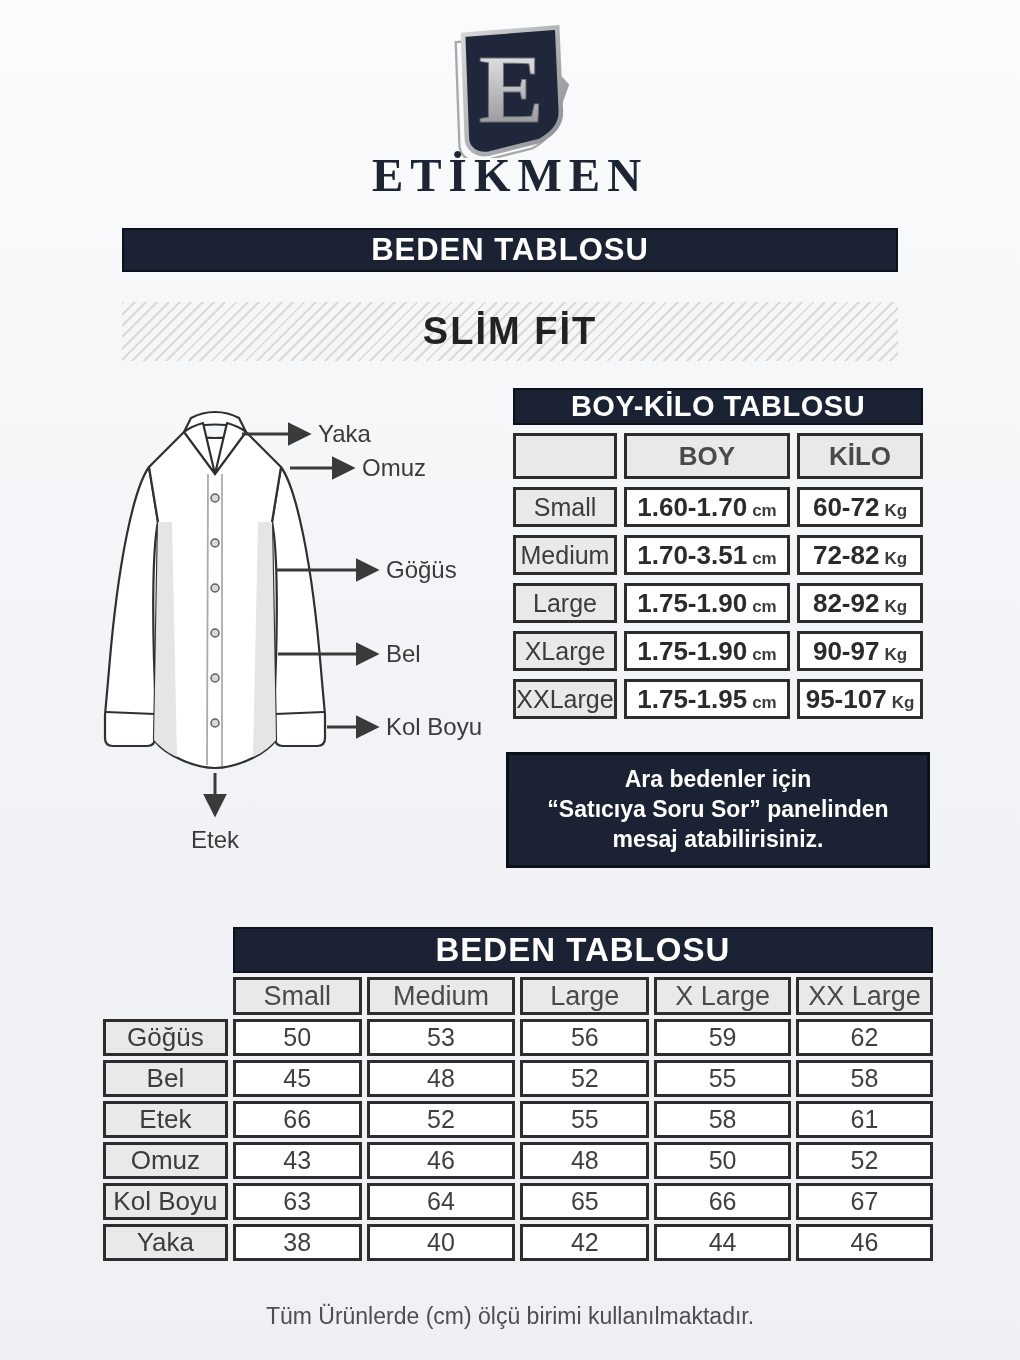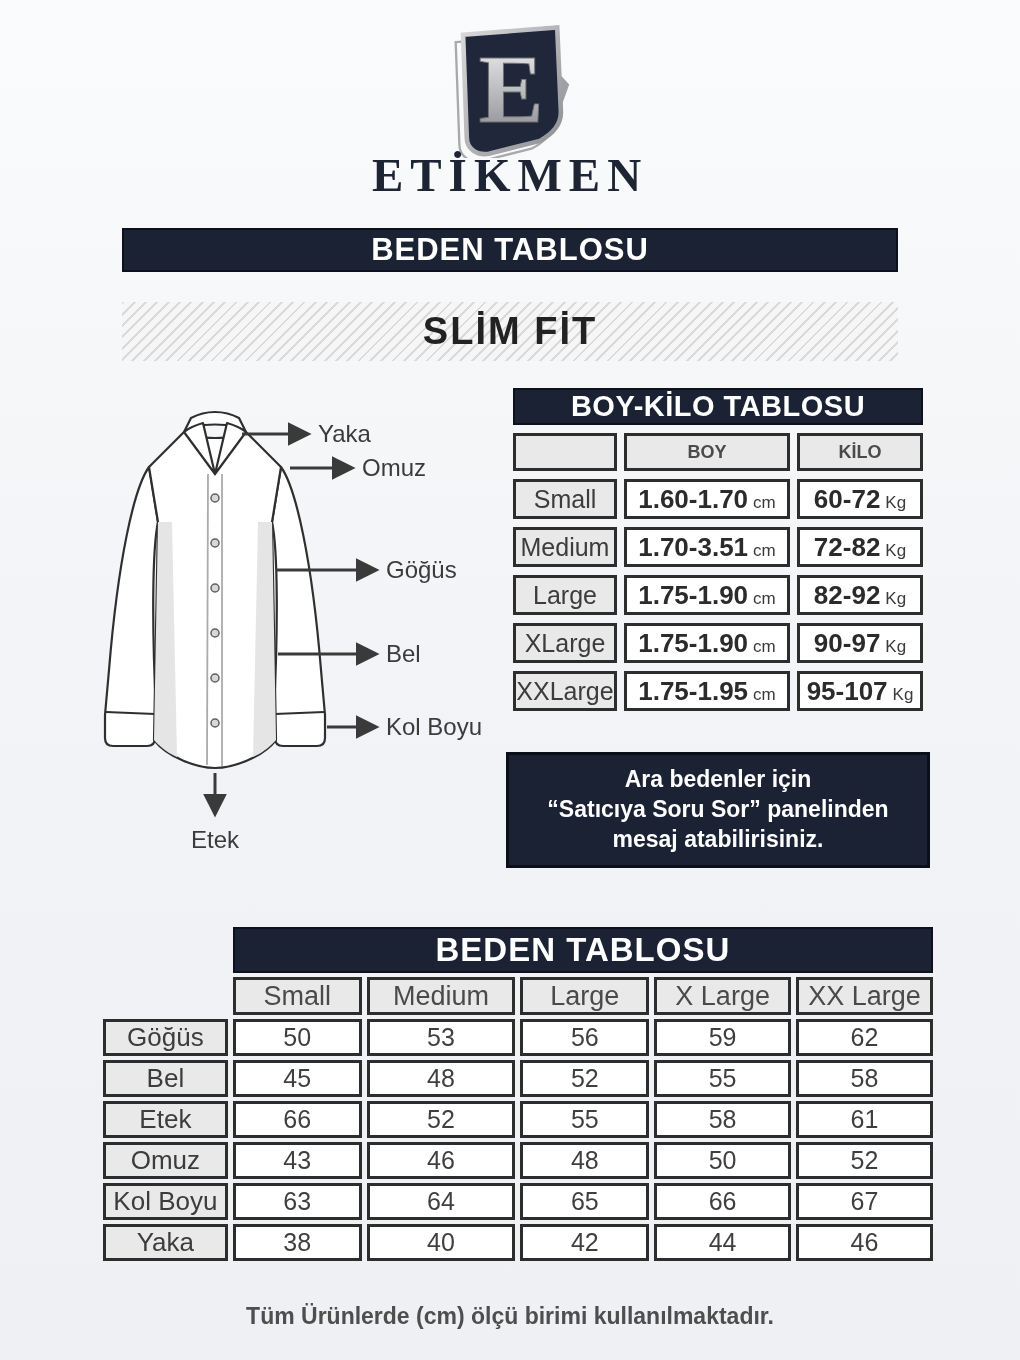--- a/index.html
+++ b/index.html
@@ -45,45 +45,45 @@
     background:#1a2233; border:2px solid #0c111d; color:#ffffff; font-weight:700;
   }
   .hcell { background:#e9e9e9; border:3px solid #2d2d2d; color:#4a4a4a; }
   .lcell { background:#e9e9e9; border:3px solid #2d2d2d; color:#3c3c3c; }
   .vcell { background:#ffffff; border:3px solid #2d2d2d; color:#2b2b2b; }
   .ghost { background:transparent; border:none; }
 
   
   .bk { position:absolute; left:506px; top:380px; width:424px; border-spacing:7px 8px; }
   .bk .navy-title { height:36px; font-size:29px; letter-spacing:0.5px; }
-  .bk .hcell { height:38px; font-size:18px; font-weight:700; }
+  .bk .hcell { height:46px; font-size:26px; font-weight:700; }
   .bk .lcell { height:40px; font-size:25px; }
   .bk .vcell { height:40px; font-size:26px; font-weight:700; }
-  .bk .unit { font-size:17px; font-weight:400; color:#3c3c3c; margin-left:5px; }
+  .bk .unit { font-size:17px; font-weight:700; color:#3c3c3c; margin-left:5px; }
 
   
   .note {
     position:absolute; left:506px; top:752px; width:424px;
     background:#1a2233; border:3px solid #0b0f1a;
     padding:9px 6px 11px 6px; text-align:center; color:#ffffff;
   }
   .note-line { font-size:23px; font-weight:600; line-height:30px; }
   .note-line b { font-weight:800; }
 
   
   .mt { position:absolute; left:98px; top:923px; width:840px; border-spacing:5px 4px; }
   .mt .navy-title { height:46px; font-size:33px; letter-spacing:1px; }
   .mt .hcell { height:38px; font-size:27px; font-weight:400; color:#4a4a4a; }
   .mt .lcell { height:36px; font-size:26px; }
   .mt .vcell { height:36px; font-size:25px; font-weight:400; color:#3f3f3f; }
 
   
   .footer {
     position:absolute; left:0; top:1303px; width:100%;
-    text-align:center; font-size:23px; font-weight:700; color:#4e4e4e;
+    text-align:center; font-size:23px; font-weight:400; color:#4e4e4e;
   }
 </style>
 </head>
 <body>
 
 <div class="page">
 
   <div class="emblem">
     <svg viewBox="0 0 130 150">
       <defs>

